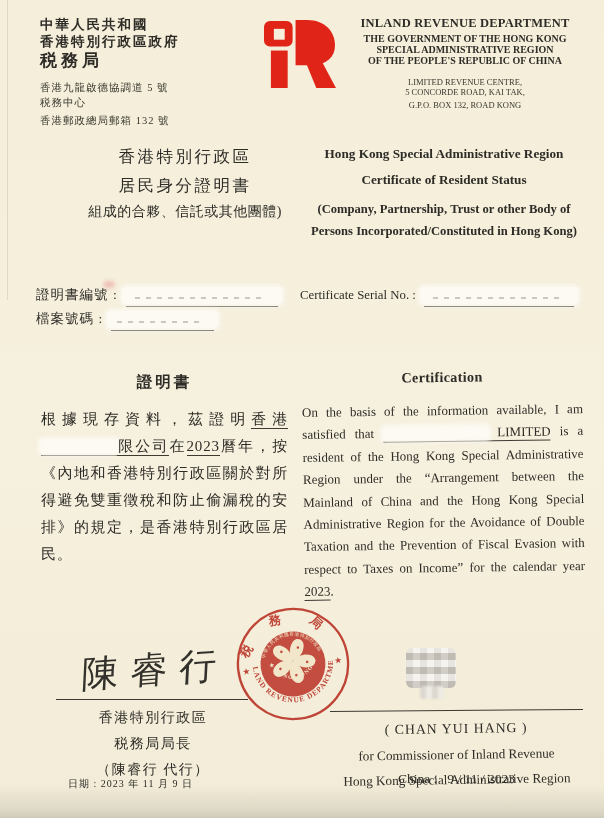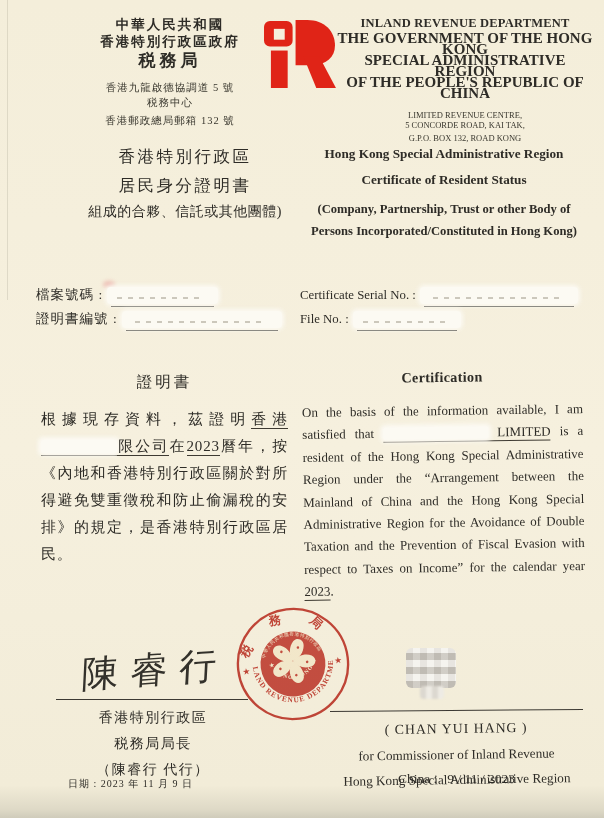--- a/index.html
+++ b/index.html
@@ -5,28 +5,28 @@
 <style>
   html,body{margin:0;padding:0;background:#888;}
   .page{
     position:relative;width:604px;height:818px;margin:0 auto;overflow:hidden;
     background:linear-gradient(180deg,#f4eeda 0%,#f6f0de 55%,#f2ecd8 96%,#ded9c6 99%,#cfcbba 100%);
     font-family:"Liberation Serif","DejaVu Serif",serif;
     color:#2e2c27;
   }
   .abs{position:absolute;}
   
-  .gov-cn{left:40px;top:16px;width:260px;text-align:center;}
+  .gov-cn{left:40px;top:16px;width:260px;text-align:left;}
   .gov-cn .l1{font-size:13.5px;font-weight:700;letter-spacing:2px;line-height:17px;}
   .gov-cn .l3{font-size:17px;font-weight:700;letter-spacing:4px;line-height:21px;}
   .gov-cn .addr{margin-top:9px;font-size:10.5px;letter-spacing:1px;line-height:15px;color:#3a382f;}
   .gov-cn .addr .gap{margin-top:3px;}
   .gov-en{left:336px;top:16px;width:258px;text-align:center;}
   .gov-en .t{font-size:12.5px;font-weight:700;letter-spacing:0.2px;line-height:14px;}
-  .gov-en .s{font-size:15px;font-weight:700;line-height:11px;}
+  .gov-en .s{font-size:10px;font-weight:700;line-height:11px;}
   .gov-en .s.first{margin-top:3px;}
   .gov-en .a{font-size:8.5px;line-height:10px;color:#3a382f;}
   .gov-en .a.first{margin-top:11px;}
   .gov-en .a.gap{margin-top:3px;}
   
   .logo{left:263px;top:19px;width:73px;height:69px;}
   
   .title-cn{left:55px;top:142px;width:260px;text-align:center;}
   .title-cn .big{font-size:16.5px;letter-spacing:2.5px;line-height:29px;font-weight:500;}
   .title-cn .sub{font-size:14px;letter-spacing:0.5px;line-height:23px;}
@@ -38,21 +38,21 @@
   
   .serial-cn{left:36px;top:283px;font-size:13.5px;line-height:24px;letter-spacing:1px;}
   .serial-en{left:300px;top:283px;font-size:12.8px;line-height:24px;}
   .fld{display:inline-block;position:relative;height:16px;vertical-align:bottom;margin-left:8px;border-bottom:1.4px solid #43403a;}
   .fld .wo{position:absolute;left:-4px;right:-4px;top:-3px;bottom:2px;background:#fcfaf3;border-radius:4px;box-shadow:0 0 4px 2px rgba(252,250,243,0.95);}
   .fld .dash{position:absolute;left:6%;right:10%;top:45%;height:2px;background:repeating-linear-gradient(90deg,#b7b2a4 0 5px,transparent 5px 11px);opacity:.7;}
   .w152{width:152px;} .w103{width:103px;} .w150{width:150px;} .w100{width:100px;}
   .smudge{left:103px;top:281px;width:12px;height:7px;background:#e9a09b;border-radius:50%;filter:blur(2px);opacity:.65;}
   
   .cert-cn{left:33px;top:372px;width:263px;}
-  .cert-cn h3{margin:0 0 13px 0;text-align:center;font-size:15.5px;font-weight:400;letter-spacing:3px;}
+  .cert-cn h3{margin:0 0 13px 0;text-align:center;font-size:15.5px;font-weight:700;letter-spacing:3px;}
   .cert-cn p{margin:8px;font-size:15px;line-height:27px;letter-spacing:0.8px;text-align:justify;}
   .cert-en{left:303px;top:369px;width:281px;transform:rotate(-0.8deg);}
   .cert-en h3{margin:0;text-align:center;font-size:14.2px;font-weight:700;letter-spacing:0.3px;}
   .cert-en p{margin:14px 0 0 0;font-size:13px;line-height:22.4px;text-align:justify;}
   .u{border-bottom:1.4px solid #3e3a32;padding-bottom:0.5px;}
   .redact{display:inline-block;height:13px;background:#fcfaf3;border-radius:2px;vertical-align:-2px;box-shadow:0 0 4px 3px rgba(252,250,243,0.95);}
   .rw76{width:76px;} .rw105{width:105px;height:12px;}
   
   .seal{left:234px;top:605px;width:118px;height:118px;transform:rotate(-7deg);opacity:0.92;mix-blend-mode:multiply;}
   
@@ -120,33 +120,30 @@
     <div class="big">Hong Kong Special Administrative Region</div>
     <div class="big">Certificate of Resident Status</div>
     <div class="sub first">(Company, Partnership, Trust or other Body of</div>
     <div class="sub">Persons Incorporated/Constituted in Hong Kong)</div>
   </div>
 
   <div class="abs smudge"></div>
 
   <div class="abs serial-cn">
     <div>
+      <span>證明書編號 :</span><span class="fld w152"><span class="wo"></span><span class="dash"></span></span>
+    </div>
+    <div>
       <span>檔案號碼 :</span><span class="fld w103"><span class="wo"></span><span class="dash"></span></span>
-    </div>
-    <div>
-      <span>證明書編號 :</span><span class="fld w152"><span class="wo"></span><span class="dash"></span></span>
     </div>
   </div>
 
   <div class="abs serial-en">
     <div>
       <span>Certificate Serial No. :</span><span class="fld w150"><span class="wo"></span><span class="dash"></span></span>
-    </div>
-    <div>
-      <span>File No. :</span><span class="fld w100"><span class="wo"></span><span class="dash"></span></span>
     </div>
   </div>
 
   <div class="abs cert-cn">
     <h3>證明書</h3>
     <p><span>根據現存資料，茲證明</span><span class="u"><span>香港</span><span class="redact rw76"></span></span><span class="u">限公司</span><span>在</span><span class="u">2023</span><span>曆年，按《內地和香港特別行政區關於對所得避免雙重徵稅和防止偷漏稅的安排》的規定，是香港特別行政區居民。</span></p>
   </div>
 
   <div class="abs cert-en">
     <h3>Certification</h3>

